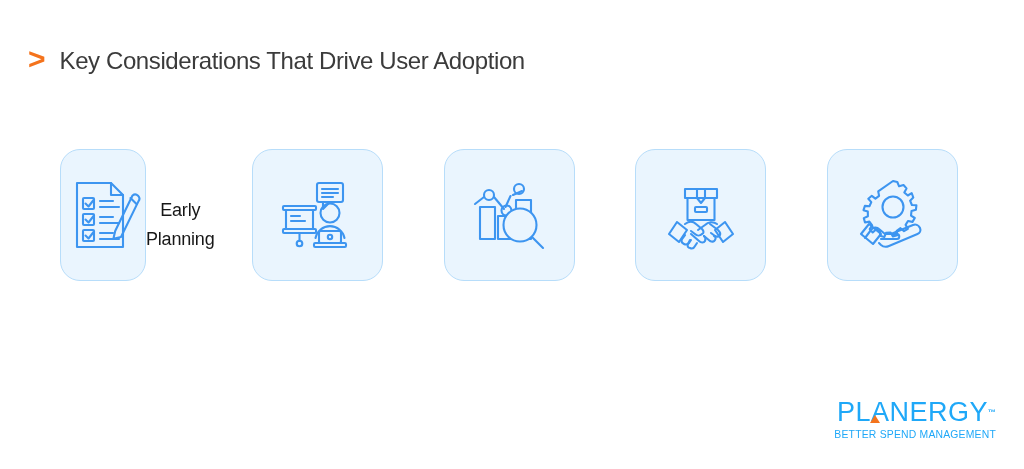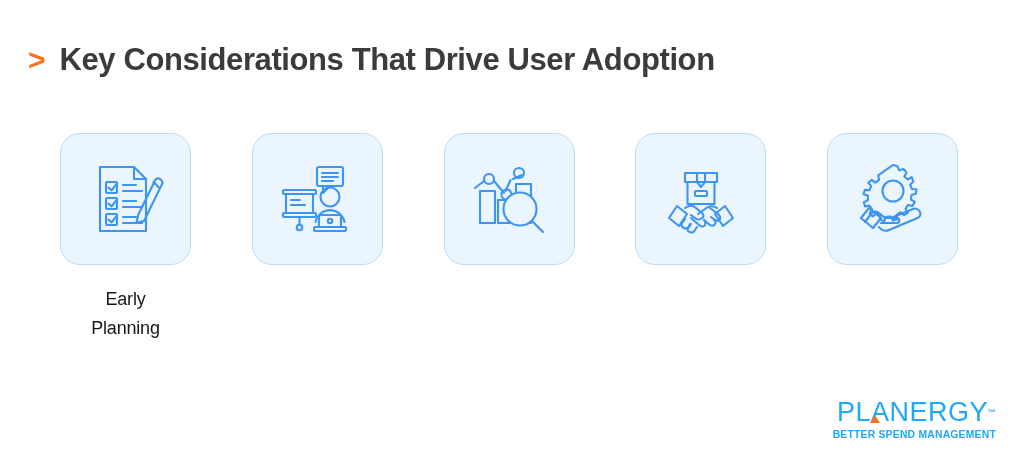--- a/index.html
+++ b/index.html
@@ -26,42 +26,43 @@
     white-space: nowrap;
   }
   .chevron {
     font-size: 30px;
     font-weight: 700;
     color: #f4731c;
     line-height: 1;
     font-family: "Liberation Sans", sans-serif;
   }
   .heading-text {
-    font-size: 31px;
-    font-weight: 700;
+    font-size: 24px;
+    font-weight: 400;
     color: #3b3b3b;
     letter-spacing: -0.4px;
     line-height: 1;
     font-family: "Liberation Sans", sans-serif;
   }
 
   
   .cards-row {
     position: absolute;
     left: 60px;
     top: 133px;
     width: 898px;
     display: flex;
     justify-content: space-between;
   }
   .card-col {
     width: 131px;
     display: flex;
-    flex-direction: column;
+    flex-direction: row;
     align-items: center;
+    margin-top: 16px;
   }
   .icon-card {
     width: 131px;
     height: 132px;
     background: #eaf5fe;
     border: 1px solid #b7ddfa;
     border-radius: 20px;
     box-sizing: border-box;
     display: flex;
     align-items: center;
@@ -111,21 +112,21 @@
     bottom: 3px;
     width: 0;
     height: 0;
     border-left: 5px solid transparent;
     border-right: 5px solid transparent;
     border-bottom: 8px solid #f4731c;
   }
   .logo-tag {
     margin-top: 4px;
     font-size: 10.4px;
-    font-weight: 700;
+    font-weight: 400;
     color: #1fa8f8;
     letter-spacing: 0.2px;
     font-family: "Liberation Sans", sans-serif;
   }
 </style>
 </head>
 <body>
 
 <div class="heading">
   <span class="chevron">&gt;</span>

